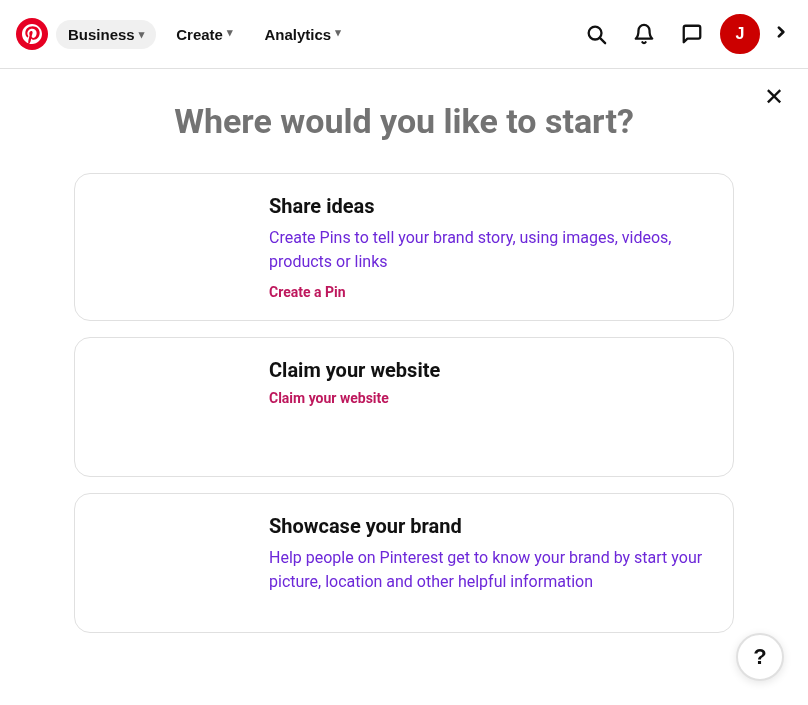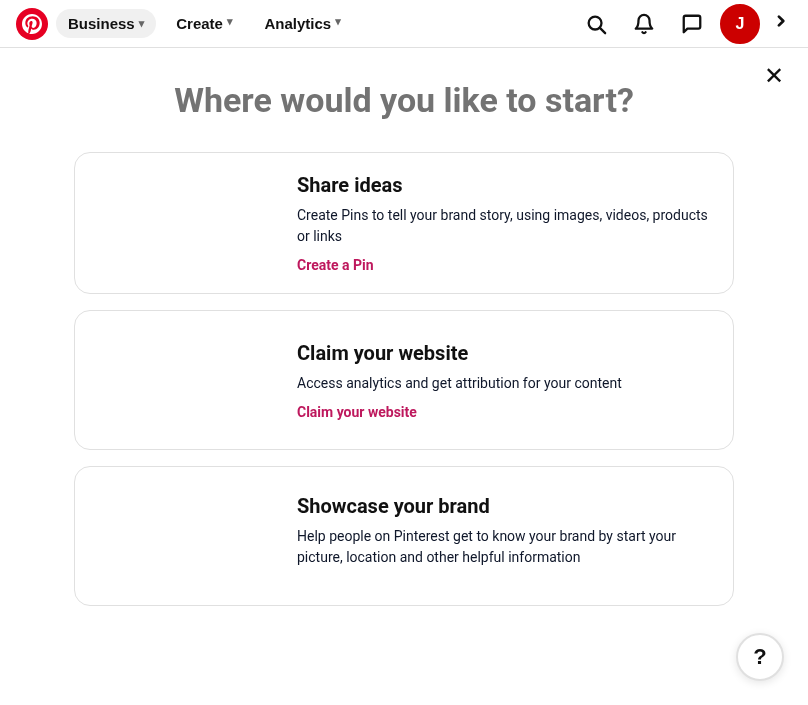--- a/index.html
+++ b/index.html
@@ -10,21 +10,21 @@
       height: 705px;
       overflow: hidden;
       position: relative;
     }
 
     
     .header {
       display: flex;
       align-items: center;
       padding: 0 16px;
-      height: 48px;
+      height: 69px;
       border-bottom: 1px solid #e0e0e0;
       background: #fff;
       position: relative;
       z-index: 10;
     }
     .header-left {
       display: flex;
       align-items: center;
       gap: 8px;
     }
@@ -133,28 +133,27 @@
     
     .cards-container {
       display: flex;
       flex-direction: column;
       gap: 16px;
       width: 100%;
       max-width: 660px;
     }
     .card {
       display: flex;
-      align-items: center;
+      align-items: flex-start;
       border: 1.5px solid #e0e0e0;
       border-radius: 16px;
       overflow: hidden;
       background: #fff;
       cursor: pointer;
       min-height: 140px;
-      padding-left: 28px;
     }
     .card-image {
       width: 170px;
       min-width: 170px;
       background: #ccc;
       overflow: hidden;
       position: relative;
     }
     
     .img-garden {
@@ -205,22 +204,22 @@
       flex-direction: column;
       justify-content: center;
     }
     .card-title {
       font-size: 20px;
       font-weight: 700;
       color: #111;
       margin-bottom: 8px;
     }
     .card-desc {
-      font-size: 14px;
-      color: #0f172a;
+      font-size: 16px;
+      color: #6d28d9;
       line-height: 1.5;
       margin-bottom: 10px;
     }
     .card-link {
       font-size: 14px;
       font-weight: 700;
       color: #be185d;
       text-decoration: none;
     }
 
@@ -315,21 +314,20 @@
         <div class="card-title">Share ideas</div>
         <div class="card-desc">Create Pins to tell your brand story, using images, videos, products or links</div>
         <a class="card-link" href="#">Create a Pin</a>
       </div>
     </div>
 
     <div class="card">
       <div class="card-image img-laptop"></div>
       <div class="card-content">
         <div class="card-title">Claim your website</div>
-        <div class="card-desc">Access analytics and get attribution for your content</div>
         <a class="card-link" href="#">Claim your website</a>
       </div>
     </div>
 
     <div class="card">
       <div class="card-image img-bottles"></div>
       <div class="card-content">
         <div class="card-title">Showcase your brand</div>
         <div class="card-desc">Help people on Pinterest get to know your brand by start your picture, location and other helpful information</div>
       </div>

